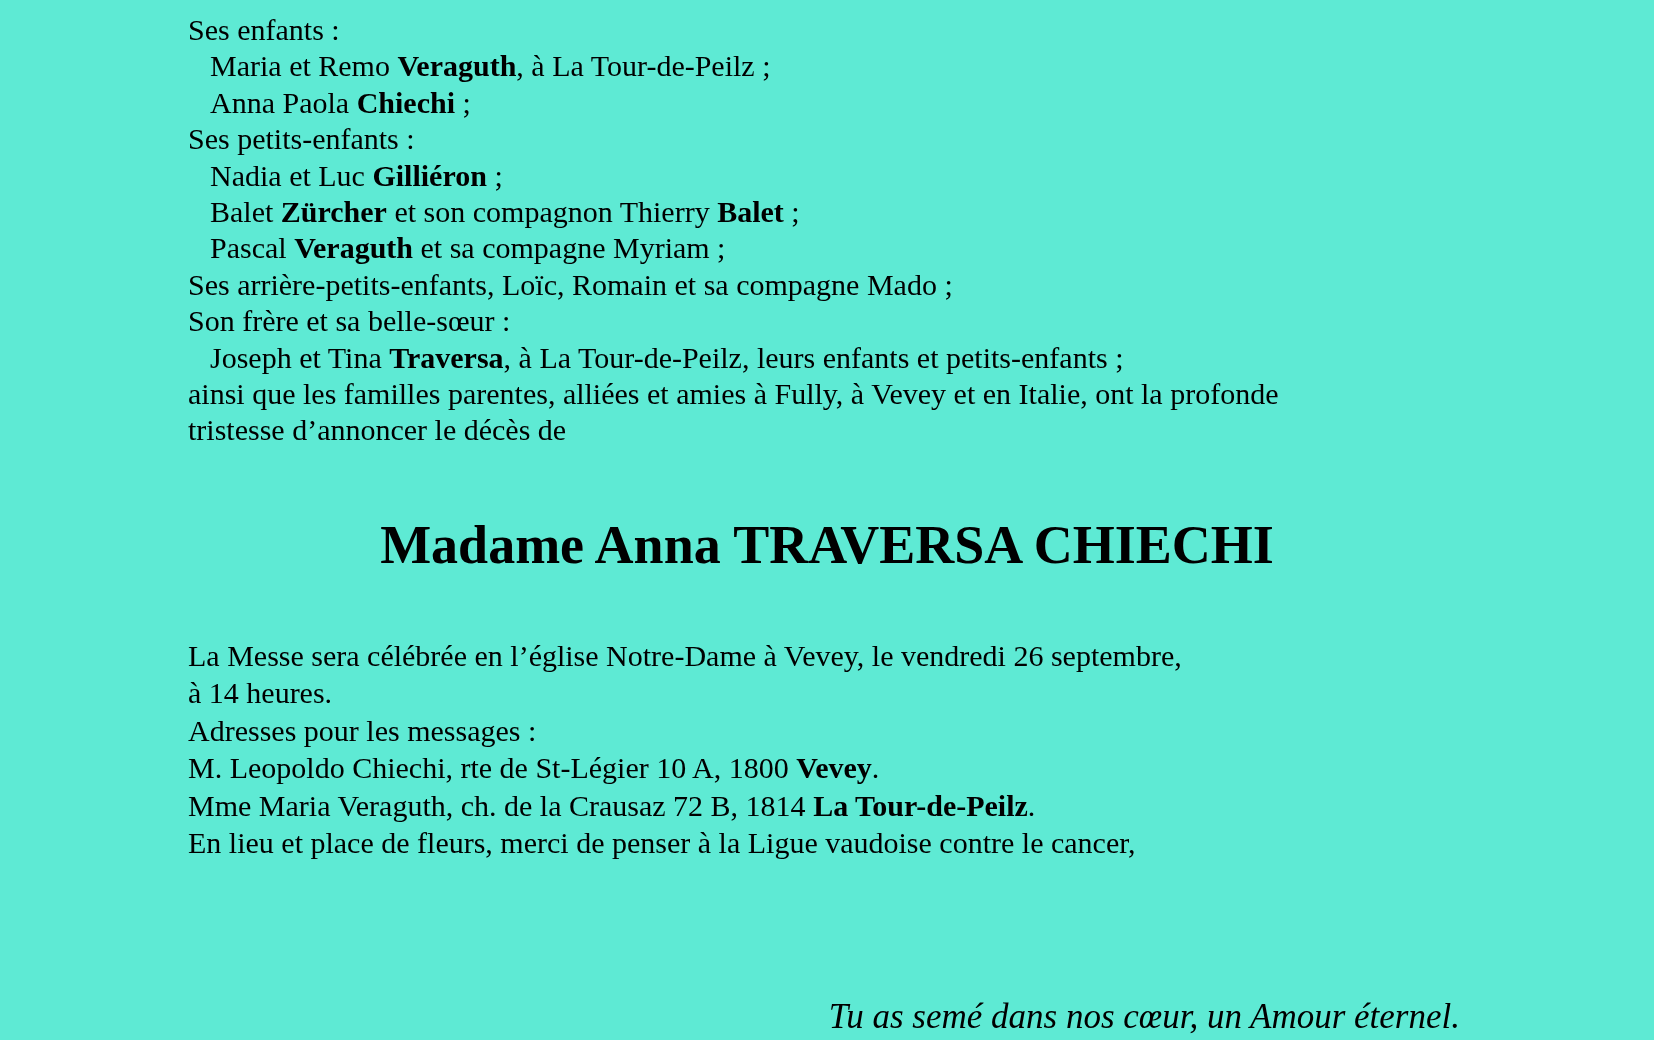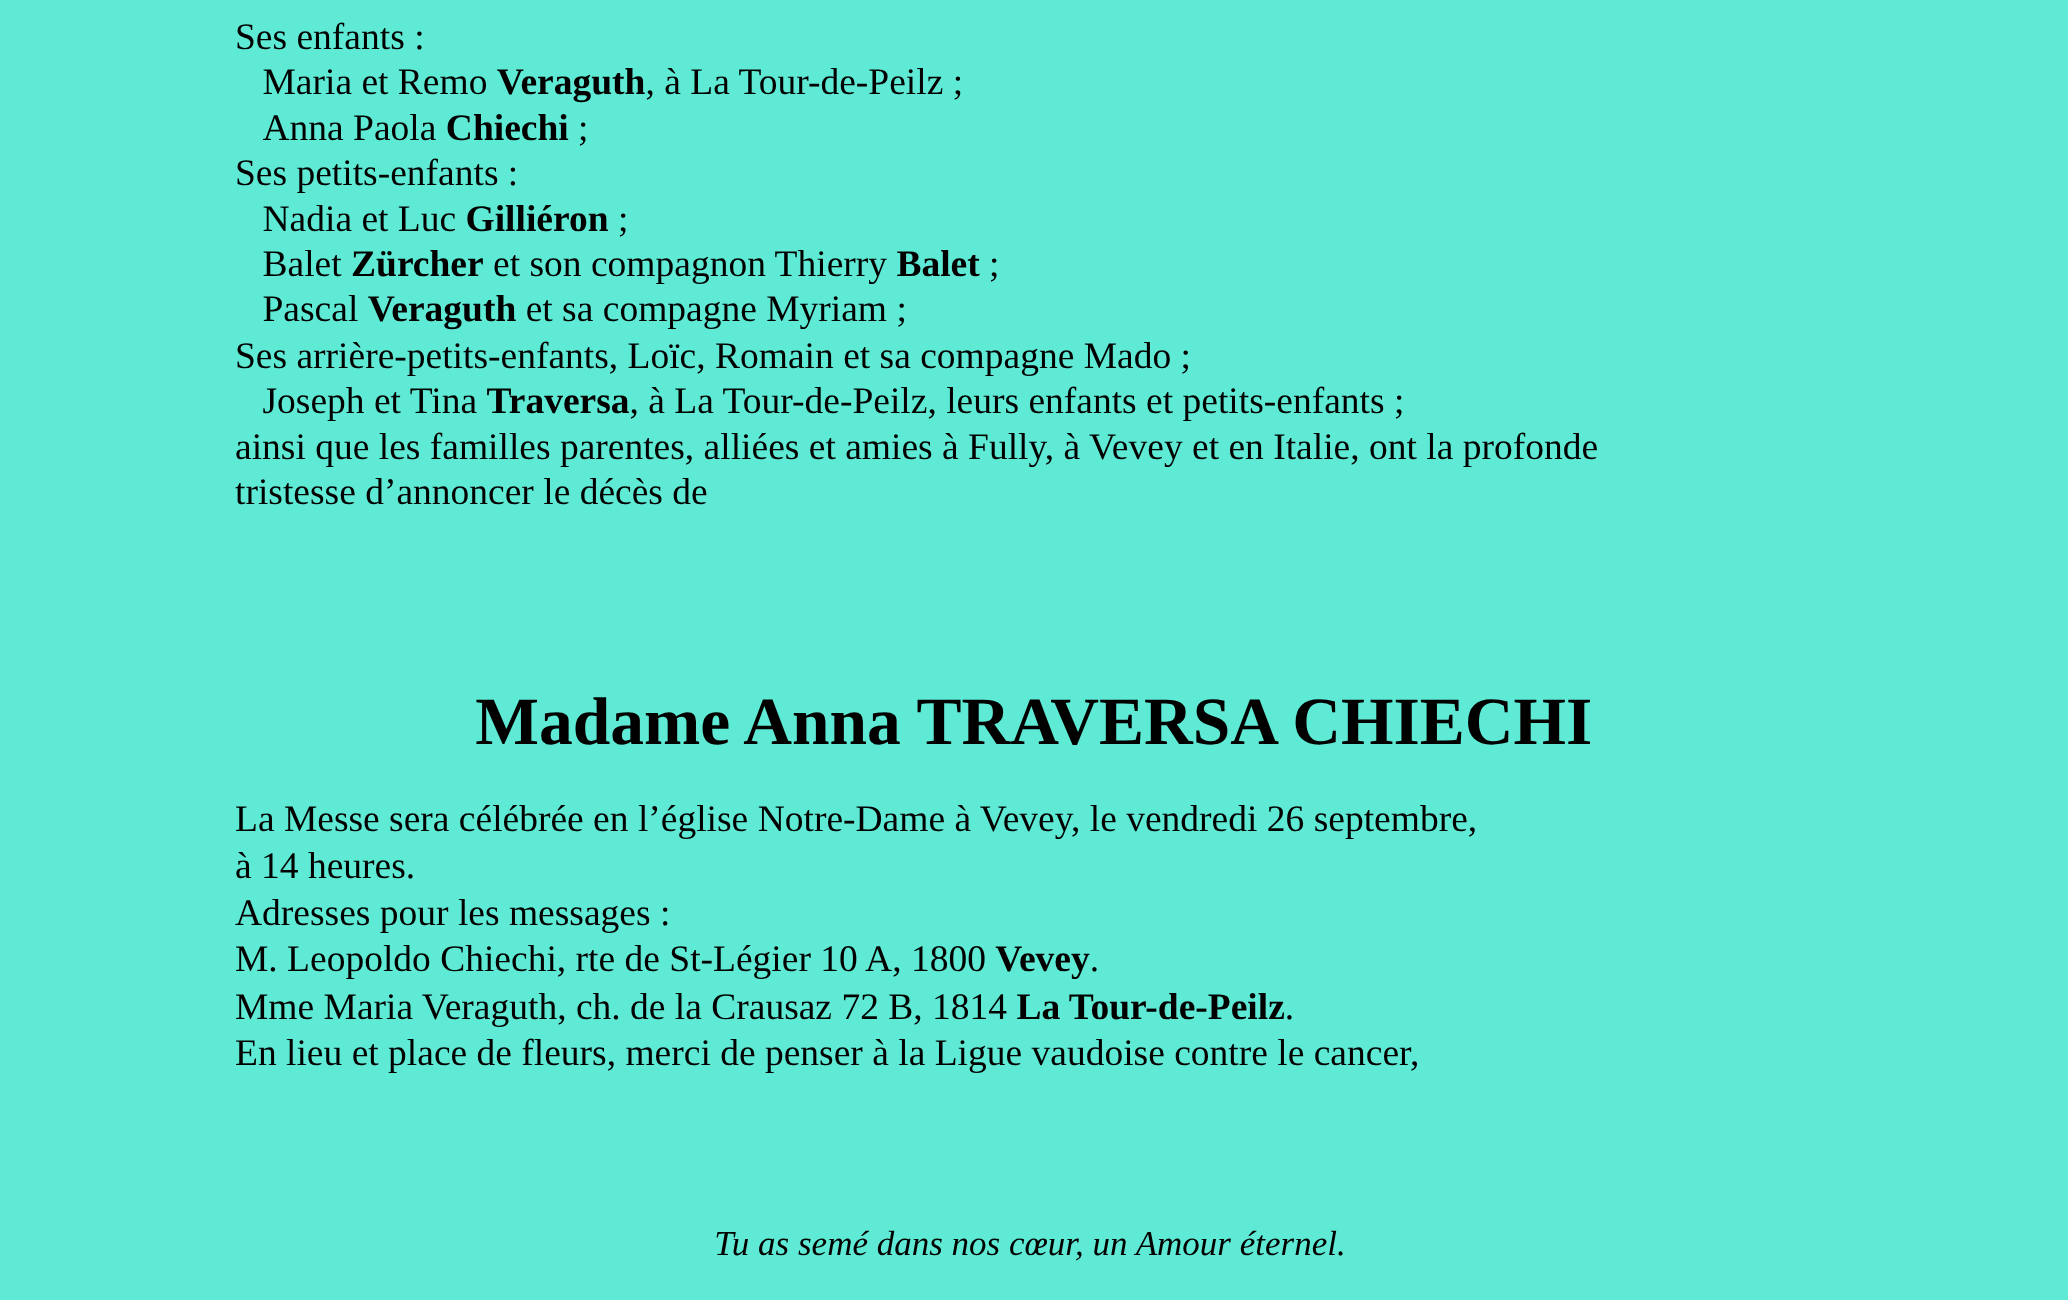--- a/index.html
+++ b/index.html
@@ -40,51 +40,51 @@
   .doc-title {
     position: absolute;
     left: 188px;
     top: 515px;
     width: 1278px;
     text-align: center;
     font-size: 54px;
     font-weight: bold;
     line-height: 60px;
     white-space: nowrap;
-    margin-top: 32px;
   }
   .quote {
     position: absolute;
     left: 188px;
-    top: 977px;
+    top: 998px;
     width: 1278px;
     padding-right: 6px;
     box-sizing: border-box;
-    text-align: center;
-    font-size: 28px;
+    text-align: right;
+    font-size: 35px;
     font-style: italic;
     line-height: 37px;
     white-space: nowrap;
   }
   b { font-weight: bold; }
 </style>
 </head>
 <body>
 
 <div class="page">
 
   <div class="family-block">
       <div class="line"><span>Ses enfants :</span></div>
       <div class="line indent"><span>Maria et Remo </span><b>Veraguth</b><span>, à La Tour-de-Peilz ;</span></div>
       <div class="line indent"><span>Anna Paola </span><b>Chiechi</b><span> ;</span></div>
       <div class="line"><span>Ses petits-enfants :</span></div>
       <div class="line indent"><span>Nadia et Luc </span><b>Gilliéron</b><span> ;</span></div>
       <div class="line indent"><span>Balet </span><b>Zürcher</b><span> et son compagnon Thierry </span><b>Balet</b><span> ;</span></div>
       <div class="line indent"><span>Pascal </span><b>Veraguth</b><span> et sa compagne Myriam ;</span></div>
       <div class="line"><span>Ses arrière-petits-enfants, Loïc, Romain et sa compagne Mado ;</span></div>
+      <div class="line"><span>Son frère et sa belle-sœur :</span></div>
       <div class="line indent"><span>Joseph et Tina </span><b>Traversa</b><span>, à La Tour-de-Peilz, leurs enfants et petits-enfants ;</span></div>
       <div class="line"><span>ainsi que les familles parentes, alliées et amies à Fully, à Vevey et en Italie, ont la profonde</span></div>
       <div class="line"><span>tristesse d’annoncer le décès de</span></div>
     </div>
 
   <div class="doc-title">Madame Anna TRAVERSA CHIECHI</div>
 
   <div class="details-block">
       <div class="line"><span>La Messe sera célébrée en l’église Notre-Dame à Vevey, le vendredi 26 septembre,</span></div>
       <div class="line"><span>à 14 heures.</span></div>

